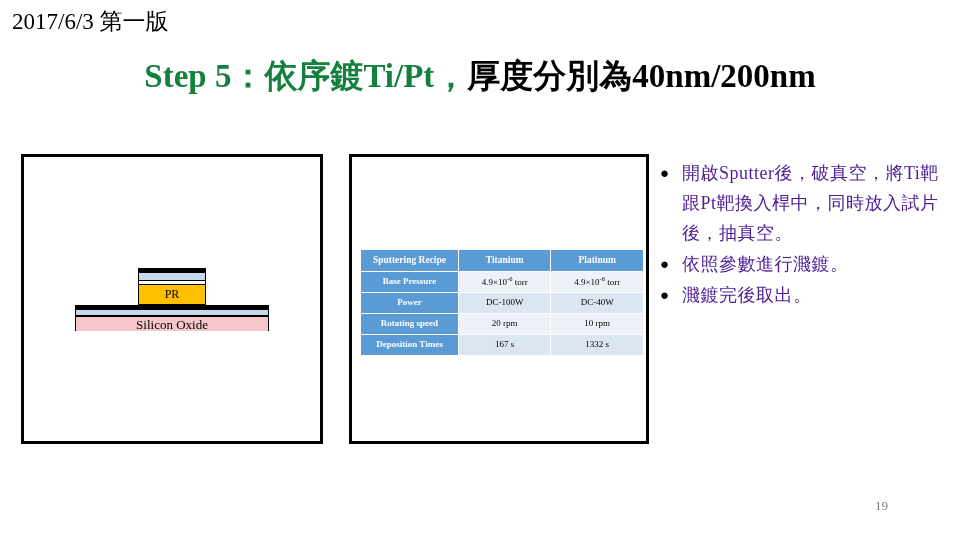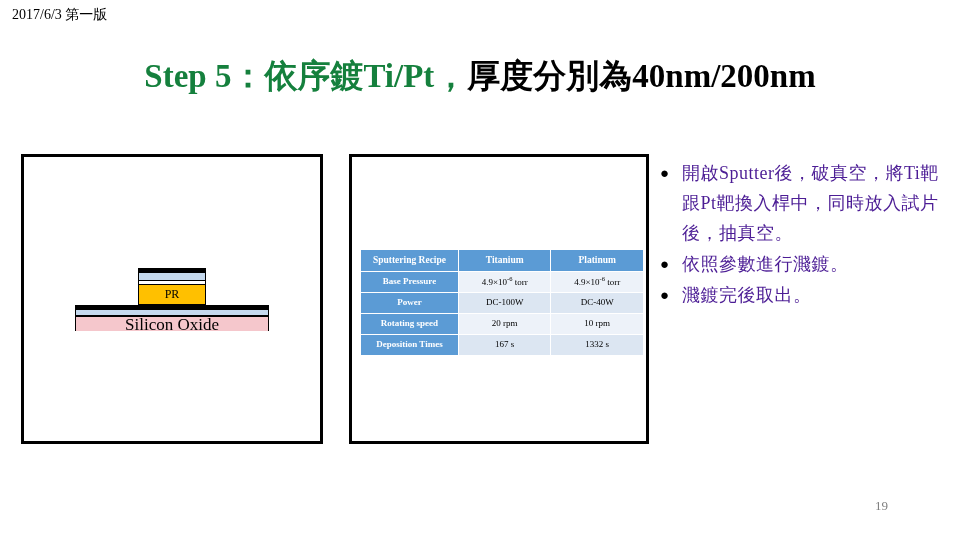--- a/index.html
+++ b/index.html
@@ -13,21 +13,21 @@
     position: relative;
     overflow: hidden;
     font-family: "Liberation Serif", "DejaVu Serif", serif;
   }
 
   
   .slide-date {
     position: absolute;
     left: 12px;
     top: 6px;
-    font-size: 14px;
+    font-size: 23px;
     color: #000000;
     font-family: "Liberation Serif", "DejaVu Serif", serif;
     white-space: nowrap;
   }
 
   .slide-title {
     position: absolute;
     left: 0;
     top: 54px;
     width: 960px;
@@ -70,21 +70,21 @@
     color: #000000;
     line-height: 1;
     white-space: nowrap;
   }
   .layer-pt     { height: 4px;  background:#000000; border-left:1px solid #000; border-right:1px solid #000; }
   .layer-ti     { height: 7px;  background:#C5D9EE; border-left:1px solid #000; border-right:1px solid #000; border-top:1px solid #000; border-bottom:1px solid #000; }
   .layer-oxide  { height: 15px; background:#F5C7CC; border:1px solid #000000; border-bottom:none;
                   display:flex; align-items:center; justify-content:center; }
   .layer-sub    { height: 30px; background:#D4D4D4; border:1px solid #000000;
                   display:flex; align-items:center; justify-content:center; }
-  .layer-oxide span, .layer-sub span { font-size: 17px; color:#000000; }
+  .layer-oxide span, .layer-sub span { font-size: 13px; color:#000000; }
 
   
   .mesa {
     position: absolute;
     left: 50%;
     transform: translateX(-50%);
     bottom: 0;
     width: 68px;
   }
   .mesa-pt    { height: 4px;  background:#000000; border-left:1px solid #000; border-right:1px solid #000; }

